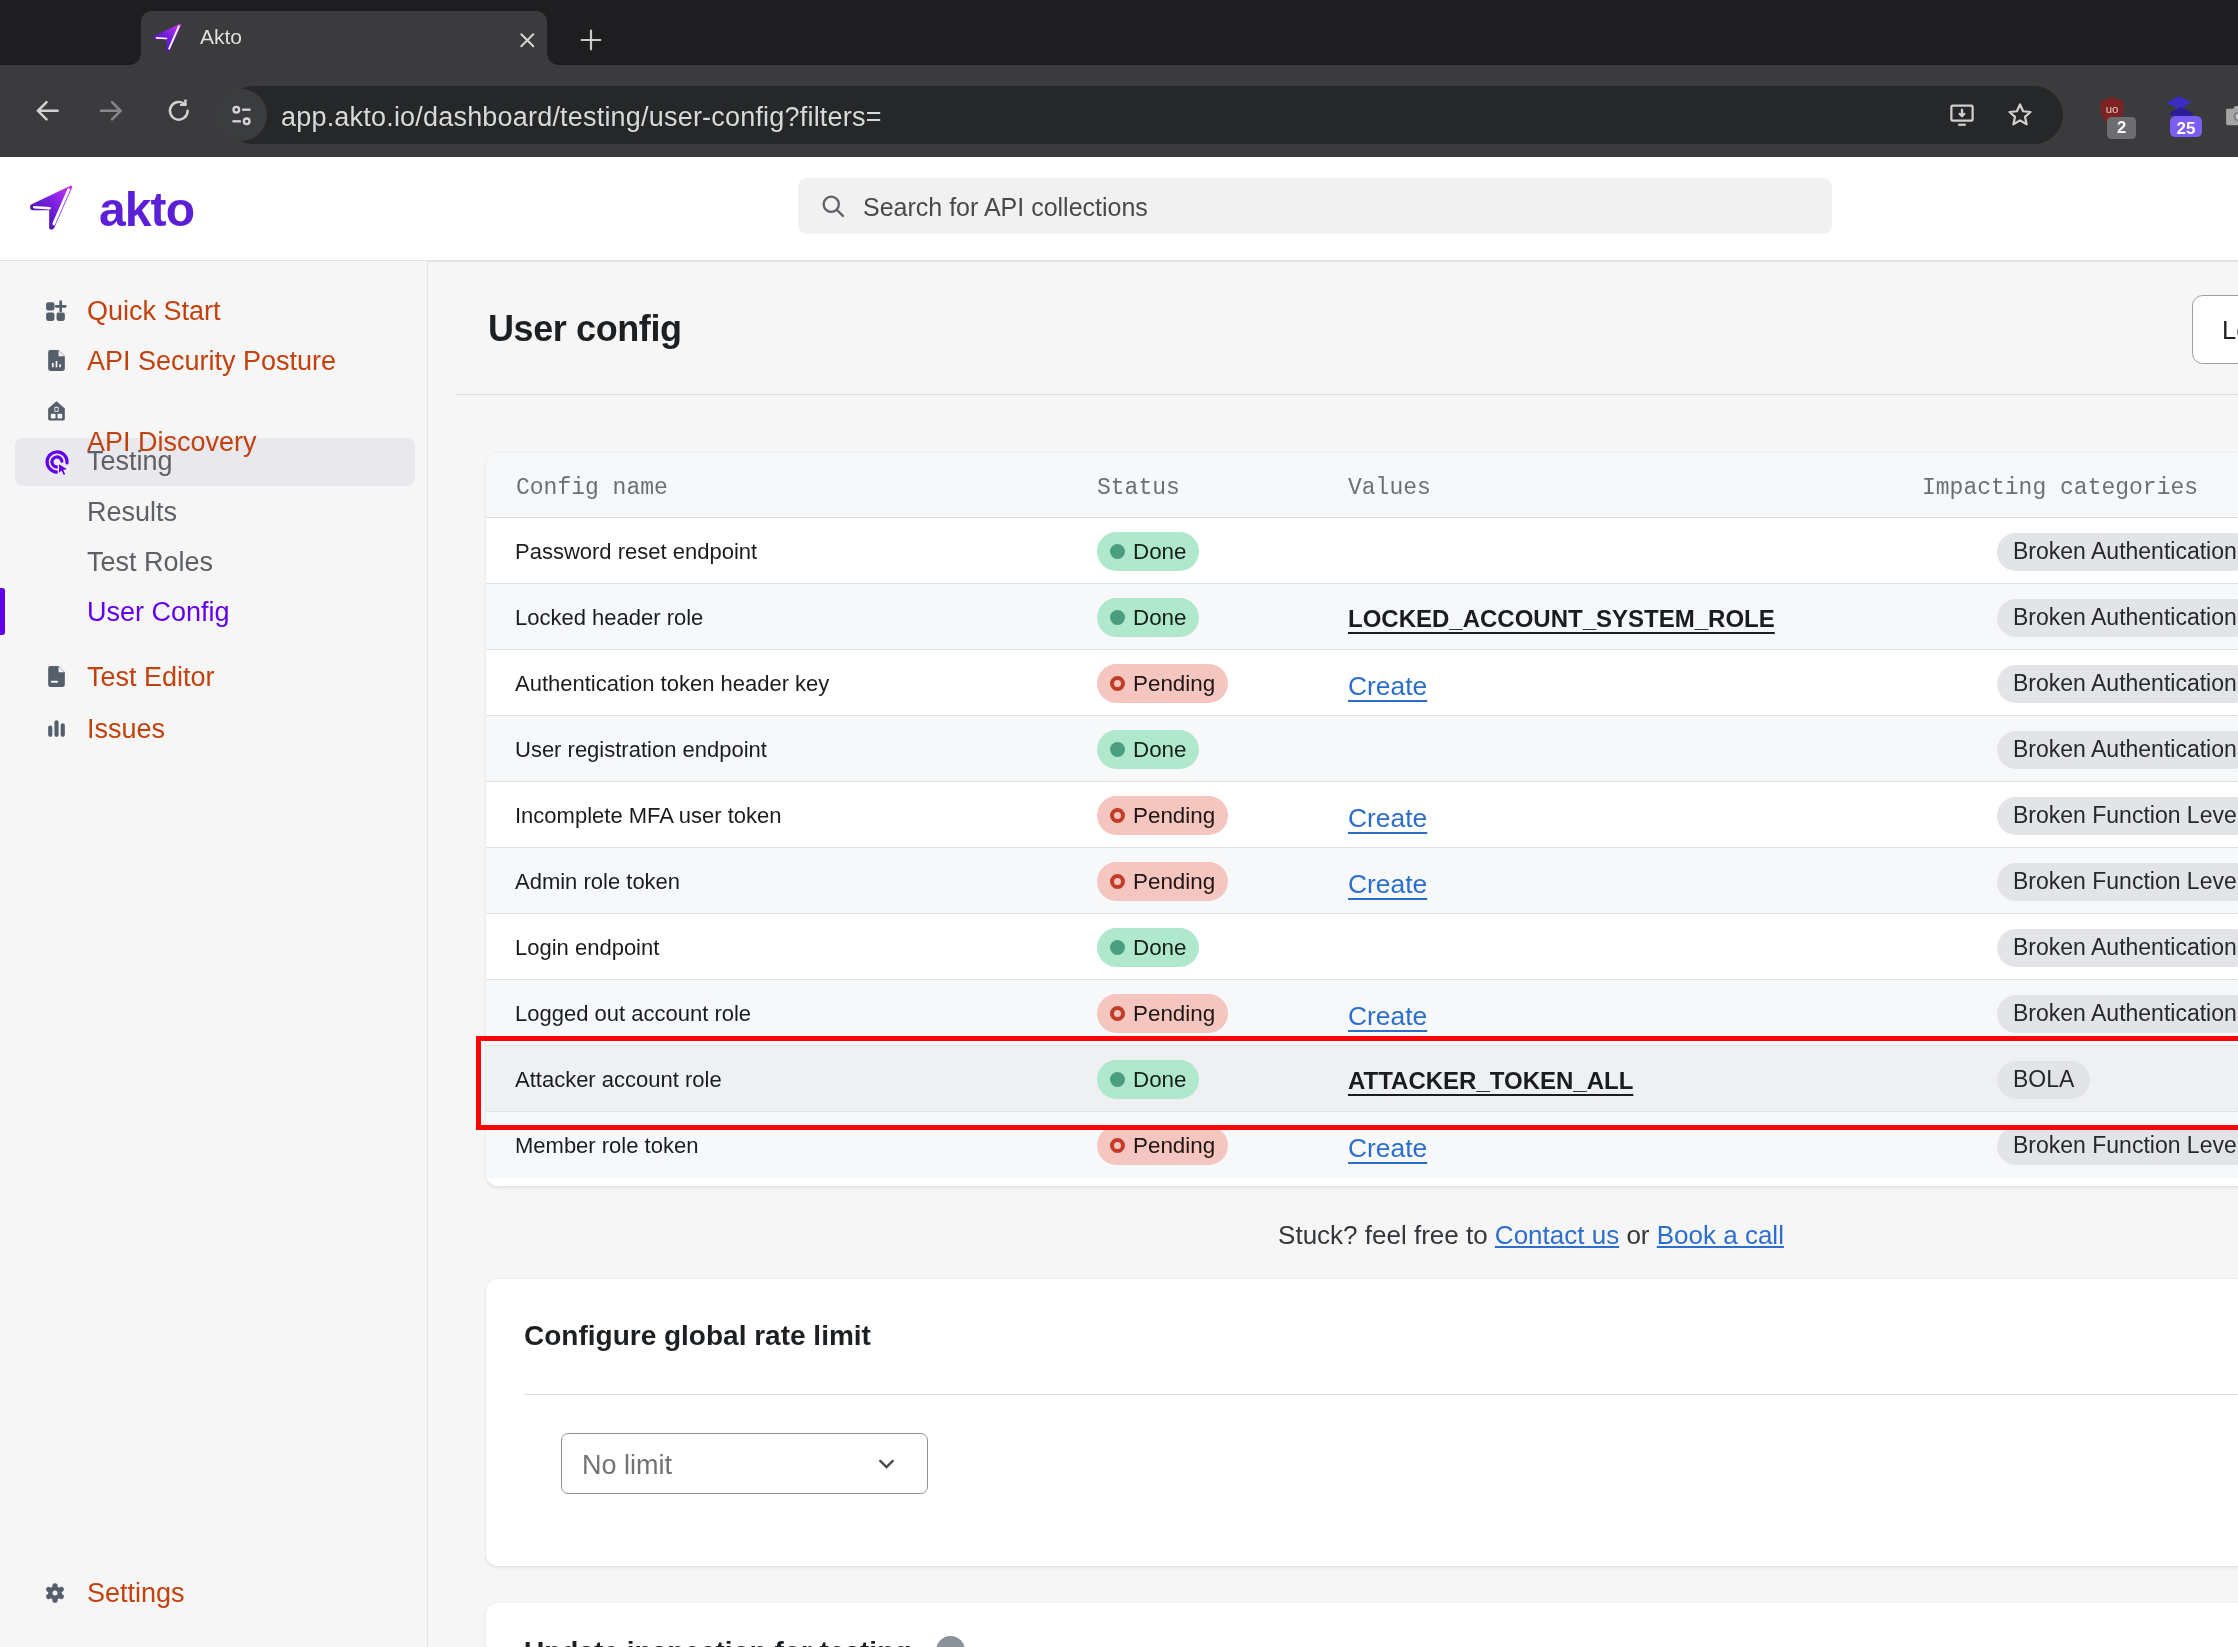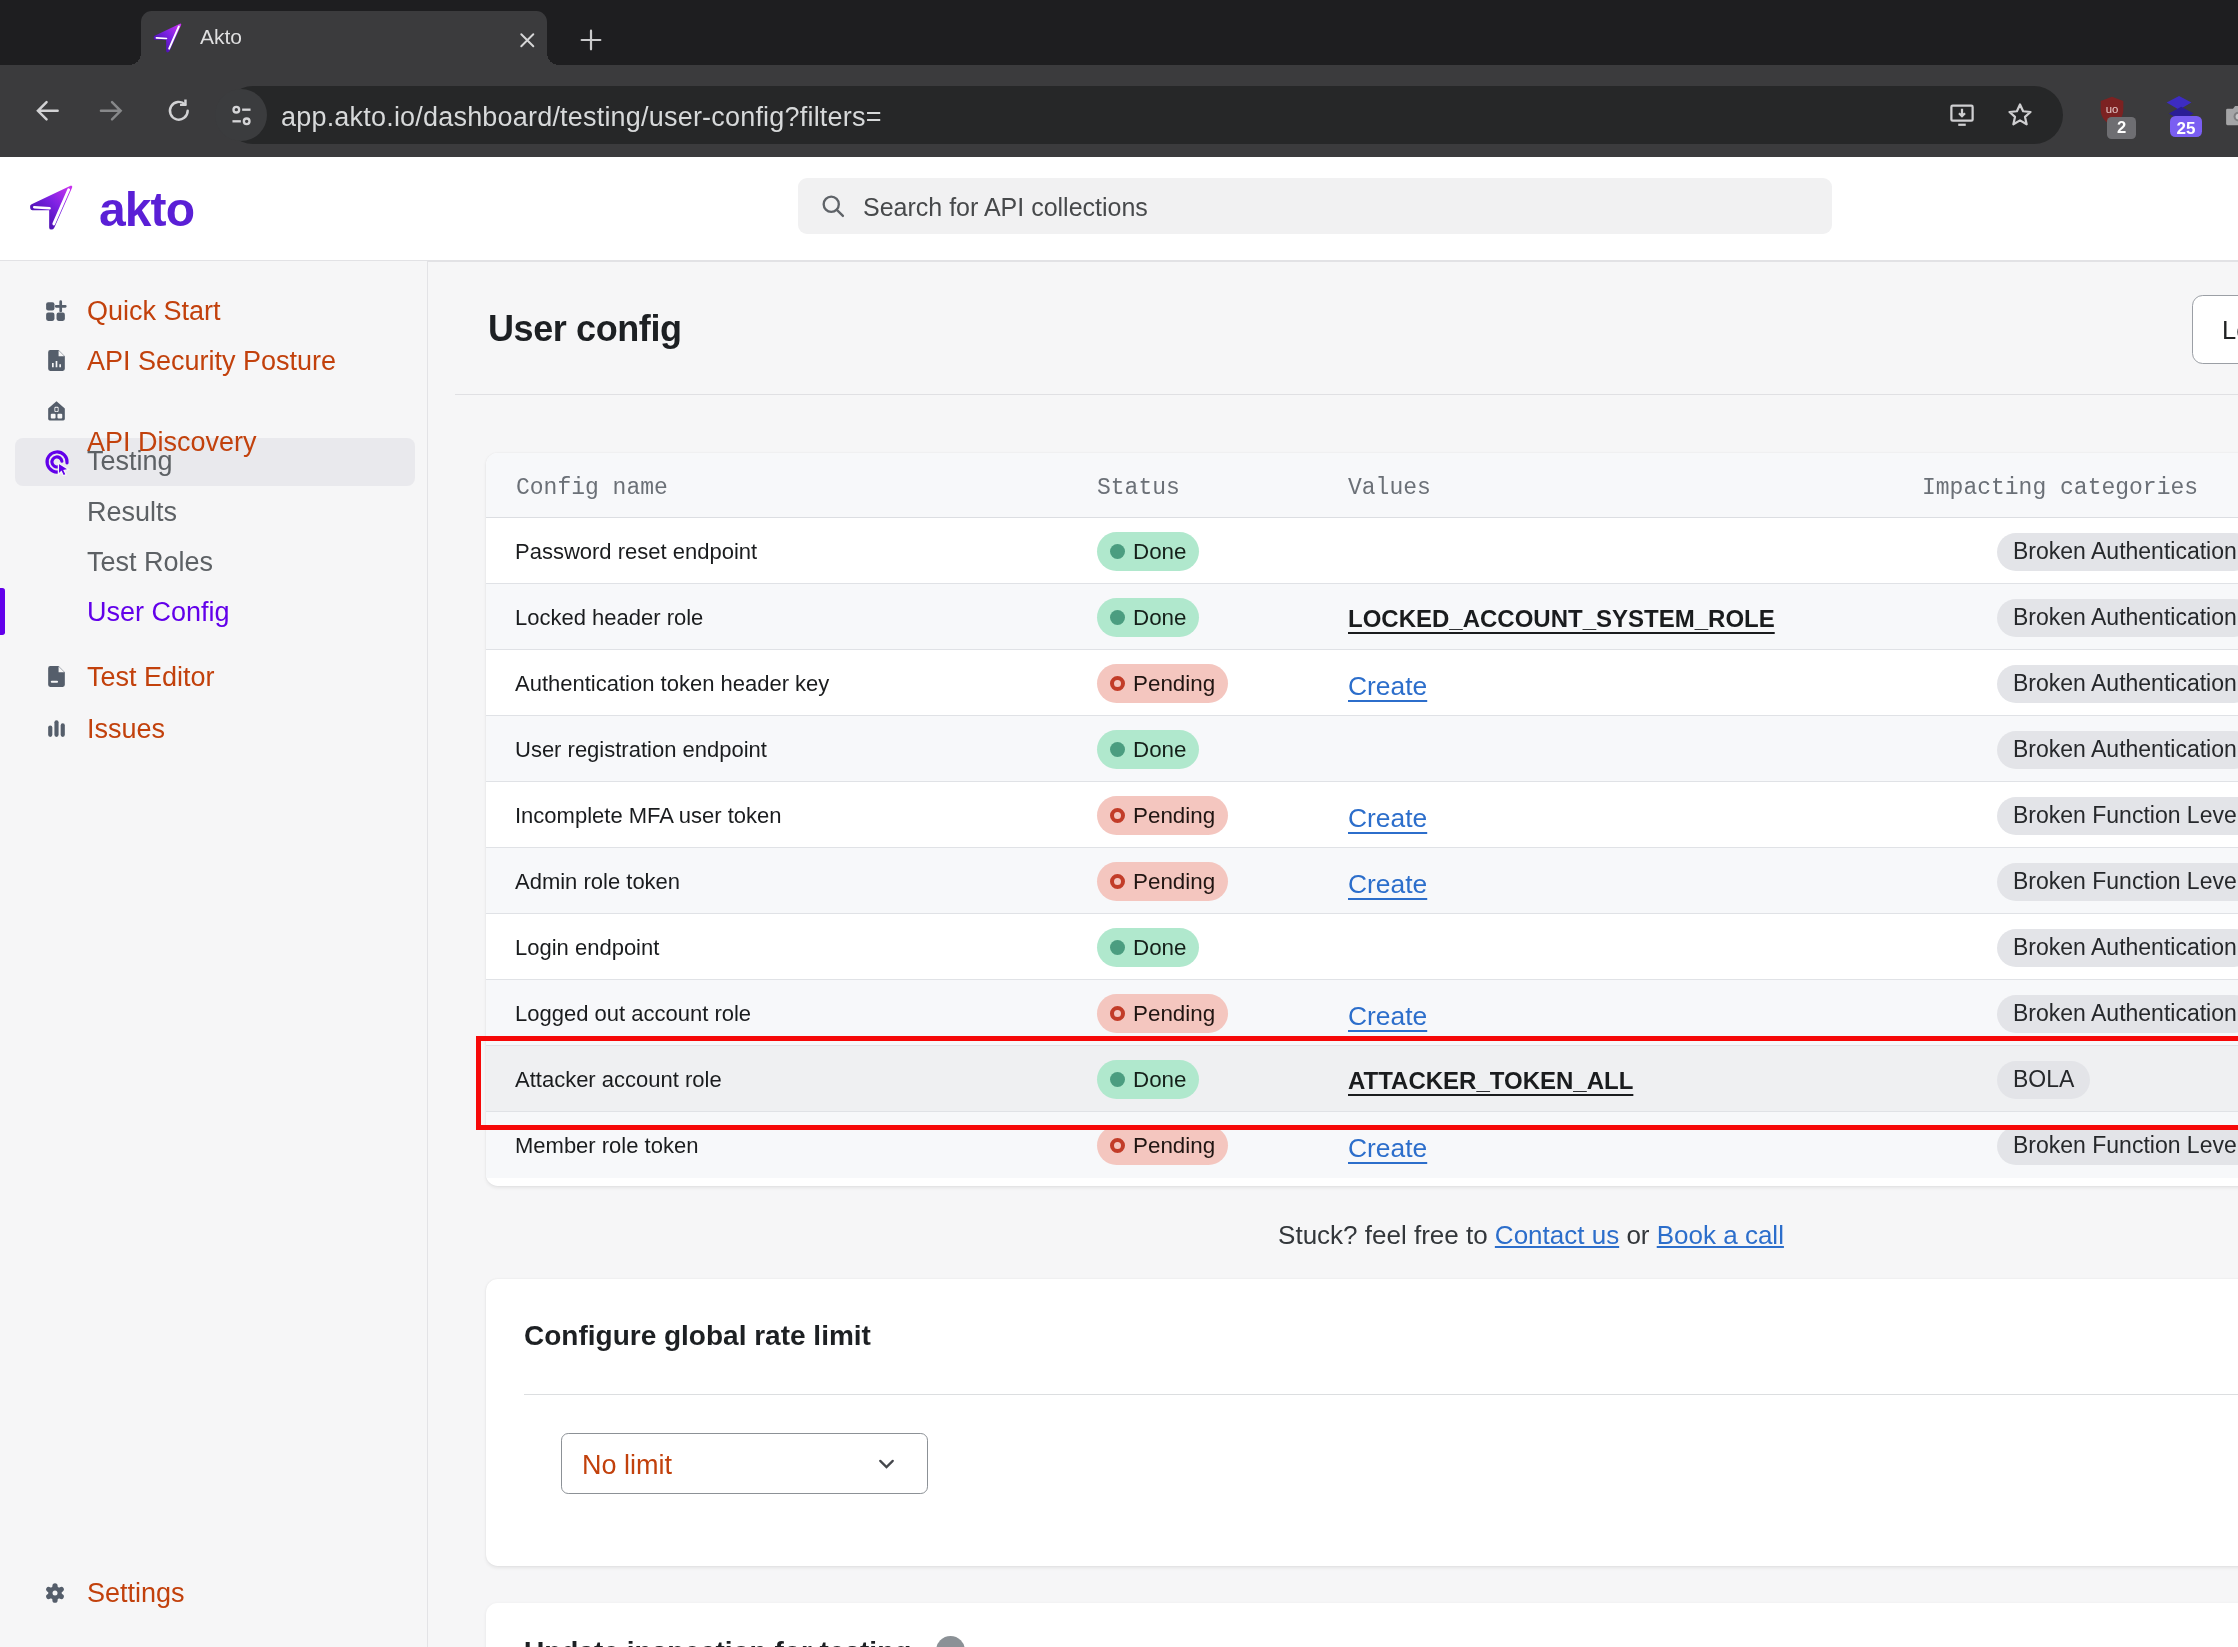--- a/index.html
+++ b/index.html
@@ -58,21 +58,21 @@
 
   #redbox { left:476px; top:1036px; width:2113px; height:94px; border:5.4px solid #f60808; }
 
   #stuck { left:486px; top:1220px; width:2090px; text-align:center; font-size:26px; color:#33373b; }
   #stuck a { color:#2c6ecb; }
 
   #ratecard { left:486px; top:1279px; width:2090px; height:287px; background:#fff; border-radius:11.6px; box-shadow:0 1.3px 3.6px rgba(23,24,24,.08), 0 0 1.3px rgba(0,0,0,.08); }
   #ratetitle { left:524px; top:1320px; font-size:28px; font-weight:bold; color:#1d2023; }
   #ratedivider { left:524px; top:1394px; width:2013px; height:1.3px; background:#dcdee0; }
   #selectbox { left:561px; top:1433px; width:367px; height:61px; border:1.3px solid #8c9196; border-radius:7.2px; background:#fff; }
-  #selecttext { left:582px; top:1450px; font-size:27px; color:#c2410c; }
+  #selecttext { left:582px; top:1450px; font-size:27px; color:#737373; }
 
   #partialcard { left:486px; top:1603px; width:2090px; height:45px; background:#fff; border-radius:11.6px 11.6px 0 0; box-shadow:0 1.3px 3.6px rgba(23,24,24,.08); }
   #partialtitle { left:524px; top:1636px; font-size:28px; font-weight:bold; color:#1d2023; }
   #partialcircle { left:936px; top:1636px; width:29px; height:29px; border-radius:50%; background:#8b9196; }
 </style>
 </head>
 <body>
 
 <div class="abs" id="tabstrip"></div>
 <div class="abs" id="toolbar"></div>

